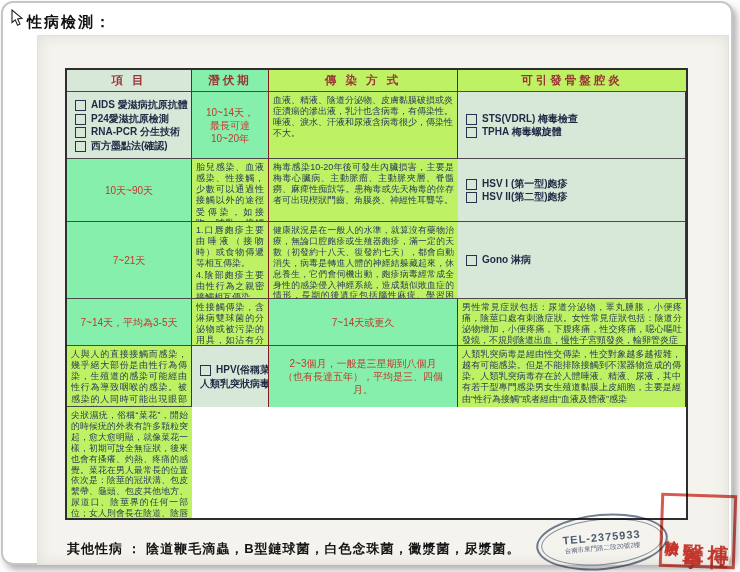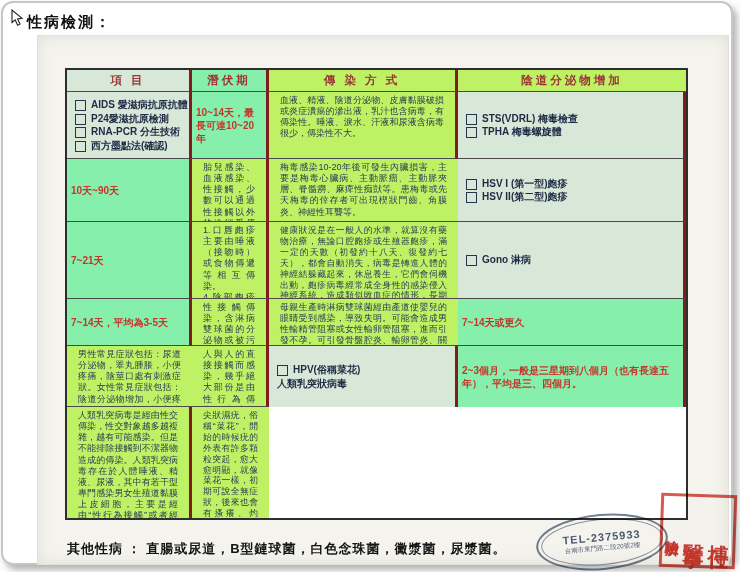--- a/index.html
+++ b/index.html
@@ -9,38 +9,38 @@
     border:2px solid #c6c6c6;border-radius:12px;box-shadow:4px 5px 6px rgba(110,110,110,.5);}
   .cursor{position:absolute;left:6px;top:6px;width:16px;height:18px;}
   .page-title{position:absolute;left:24px;top:10px;font-size:15px;font-weight:bold;color:#111;
     letter-spacing:2px;}
   .scan{position:absolute;left:34px;top:32px;width:690px;height:528px;background:#f4f3ee;
     border:1px solid #e3e1d9;box-shadow:inset 0 0 14px rgba(190,185,170,.35);}
   
   .tbl{position:absolute;left:27px;top:32px;width:623px;height:452px;border:2px solid #2e2e2e;
     box-sizing:border-box;display:grid;grid-template-columns:125px 77px 189px 228px;
     grid-template-rows:22px 67px 63px 77px 47px 61px 111px;background:#fff;}
-  .cell{border-right:3px solid #7f1d1d;border-bottom:1px solid #4a4a4a;box-sizing:border-box;
+  .cell{border-right:1px solid #7f1d1d;border-bottom:1px solid #4a4a4a;box-sizing:border-box;
     overflow:hidden;position:relative;}
   .cell.last-col{border-right:none;}
   .cell.last-row{border-bottom:none;}
   .bg-item{background:#d7e7d8;}
   .bg-inc{background:#86efac;}
   .bg-info{background:#bef264;}
   .hcell{display:flex;align-items:center;justify-content:center;font-size:11.5px;font-weight:bold;
     color:#9b3434;letter-spacing:3px;}
   .itemcell{display:flex;flex-direction:column;justify-content:center;padding:3px 4px 3px 8px;
     font-size:10px;font-weight:600;color:#1e2a44;line-height:1.35;}
   .item-line{display:flex;align-items:flex-start;white-space:nowrap;}
   .cb{display:inline-block;width:9px;height:9px;border:1.5px solid #27324c;margin:2px 5px 0 0;
     flex:0 0 auto;background:transparent;}
   .noindent{margin-left:0;}
-  .inccell{display:flex;flex-direction:column;justify-content:center;text-align:left;
-    padding:2px 4px;font-size:10px;font-weight:bold;color:#c4372c;line-height:1.3;}
-  .infocell{padding:3px 11px;font-size:9px;color:#2c3a56;line-height:1.24;text-align:justify;}
+  .inccell{display:flex;flex-direction:column;justify-content:center;text-align:center;
+    padding:2px 12px;font-size:10px;font-weight:normal;color:#c4372c;line-height:1.3;}
+  .infocell{padding:3px 4px;font-size:9px;color:#2c3a56;line-height:1.24;text-align:justify;}
   .infocell .ln{margin:0;}
   .sym{font-size:8.8px;}
   
   .other-std{position:absolute;left:29px;top:504px;font-size:13px;font-weight:bold;color:#151515;
     letter-spacing:1px;}
   
   .oval{position:absolute;left:498px;top:478px;width:128px;height:52px;border:2px solid rgba(79,96,122,.8);
     border-radius:50%;transform:rotate(-5deg);display:flex;flex-direction:column;align-items:center;
     justify-content:center;mix-blend-mode:multiply;}
   .oval .inner{position:absolute;inset:3px;border:1px solid rgba(79,96,122,.65);border-radius:50%;}
@@ -68,21 +68,21 @@
 
     <div class="page-title">性病檢測：</div>
 
     <div class="scan">
 
       <div class="tbl">
 
         <div class="cell hcell bg-item">項  目</div>
         <div class="cell hcell bg-inc">潛伏期</div>
         <div class="cell hcell bg-info">傳 染 方 式</div>
-        <div class="cell hcell bg-info last-col">陰道分泌物增加</div>
+        <div class="cell hcell bg-info last-col">可引發骨盤腔炎</div>
 
         <div class="cell itemcell bg-item">
           <div class="item-line">
               <span class="cb"></span>
               <span>AIDS 愛滋病抗原抗體</span>
             </div>
           <div class="item-line">
               <span class="cb"></span>
               <span>P24愛滋抗原檢測</span>
             </div>
@@ -132,42 +132,41 @@
         <div class="cell infocell sym bg-info last-col">健康狀況是在一般人的水準，就算沒有藥物治療，無論口腔皰疹或生殖器皰疹，滿一定的天數（初發約十八天、復發約七天），都會自動消失，病毒是轉進人體的神經結躲藏起來，休息養生，它們會伺機出動，皰疹病毒經常成全身性的感染侵入神經系統，造成類似敗血症的情形，長期的後遺症包括腦性麻痺、學習困難、眼盲等等嚴重後果。</div>
 
         <div class="cell itemcell bg-item">
           <div class="item-line">
               <span class="cb"></span>
               <span>Gono 淋病</span>
             </div>
         </div>
         <div class="cell inccell bg-inc">7~14天，平均為3-5天</div>
         <div class="cell infocell bg-info">性接觸傳染，含淋病雙球菌的分泌物或被污染的用具，如沾有分泌物的毛巾、腳布、腳盆、衣被，甚至於廁所的馬桶圈等均可傳染</div>
-        <div class="cell infocell bg-info last-col">母親生產時淋病雙球菌經由產道使嬰兒的眼睛受到感染，導致失明。可能會造成男性輸精管阻塞或女性輸卵管阻塞，進而引發不孕。可引發骨盤腔炎、輸卵管炎、關節炎</div>
 
         <div class="cell inccell bg-inc">7~14天或更久</div>
         <div class="cell infocell bg-info last-col">男性常見症狀包括：尿道分泌物，睪丸腫脹，小便疼痛，陰莖口處有刺激症狀。女性常見症狀包括：陰道分泌物增加，小便疼痛，下腹疼痛，性交疼痛，噁心嘔吐發燒，不規則陰道出血，慢性子宮頸發炎，輸卵管炎症</div>
         <div class="cell infocell bg-info">人與人的直接接觸而感染，幾乎絕大部份是由性行為傳染，生殖道的感染可能經由性行為導致咽喉的感染。被感染的人同時可能出現眼部的症狀。孕婦在生產時可能垂直感染給嬰兒。</div>
 
         <div class="cell itemcell bg-item last-row">
           <div class="item-line">
               <span class="cb"></span>
               <span>HPV(俗稱菜花)</span>
             </div>
           <div class="item-line noindent">
               <span>人類乳突狀病毒</span>
             </div>
         </div>
         <div class="cell inccell bg-inc last-row">2~3個月，一般是三星期到八個月（也有長達五年），平均是三、四個月。</div>
         <div class="cell infocell bg-info last-row">人類乳突病毒是經由性交傳染，性交對象越多越複雜，越有可能感染。但是不能排除接觸到不潔器物造成的傳染。人類乳突病毒存在於人體唾液、精液、尿液，其中有若干型專門感染男女生殖道黏膜上皮細胞，主要是經由“性行為接觸”或者經由“血液及體液”感染</div>
         <div class="cell infocell sym bg-info last-col last-row">尖狀濕疣，俗稱“菜花”，開始的時候疣的外表有許多顆粒突起，愈大愈明顯，就像菜花一樣，初期可說全無症狀，後來也會有搔癢、灼熱、疼痛的感覺。菜花在男人最常長的位置依次是：陰莖的冠狀溝、包皮繫帶、龜頭、包皮其他地方、尿道口、陰莖界的任何一部位；女人則會長在陰道、陰唇任何一部位，有時也侵犯到子宮頸。菜花也會長在肛門口、直腸或尿道，偶爾也長在口腔，所以同性戀或任何一種性交的方式都會傳染。</div>
 
       </div>
 
-      <div class="other-std">其他性病 ： 直腸或尿道，B型鏈球菌，白色念珠菌，黴漿菌，尿漿菌。</div>
+      <div class="other-std">其他性病 ： 陰道鞭毛滴蟲，B型鏈球菌，白色念珠菌，黴漿菌，尿漿菌。</div>
 
       <div class="oval">
         <div class="inner"></div>
         <div class="tel">TEL-2375933</div>
         <div class="addr">台南市東門路二段20號2樓</div>
       </div>
 
       <div class="seal">
         <span class="big">博仕</span>
         <span class="big">醫事</span>

